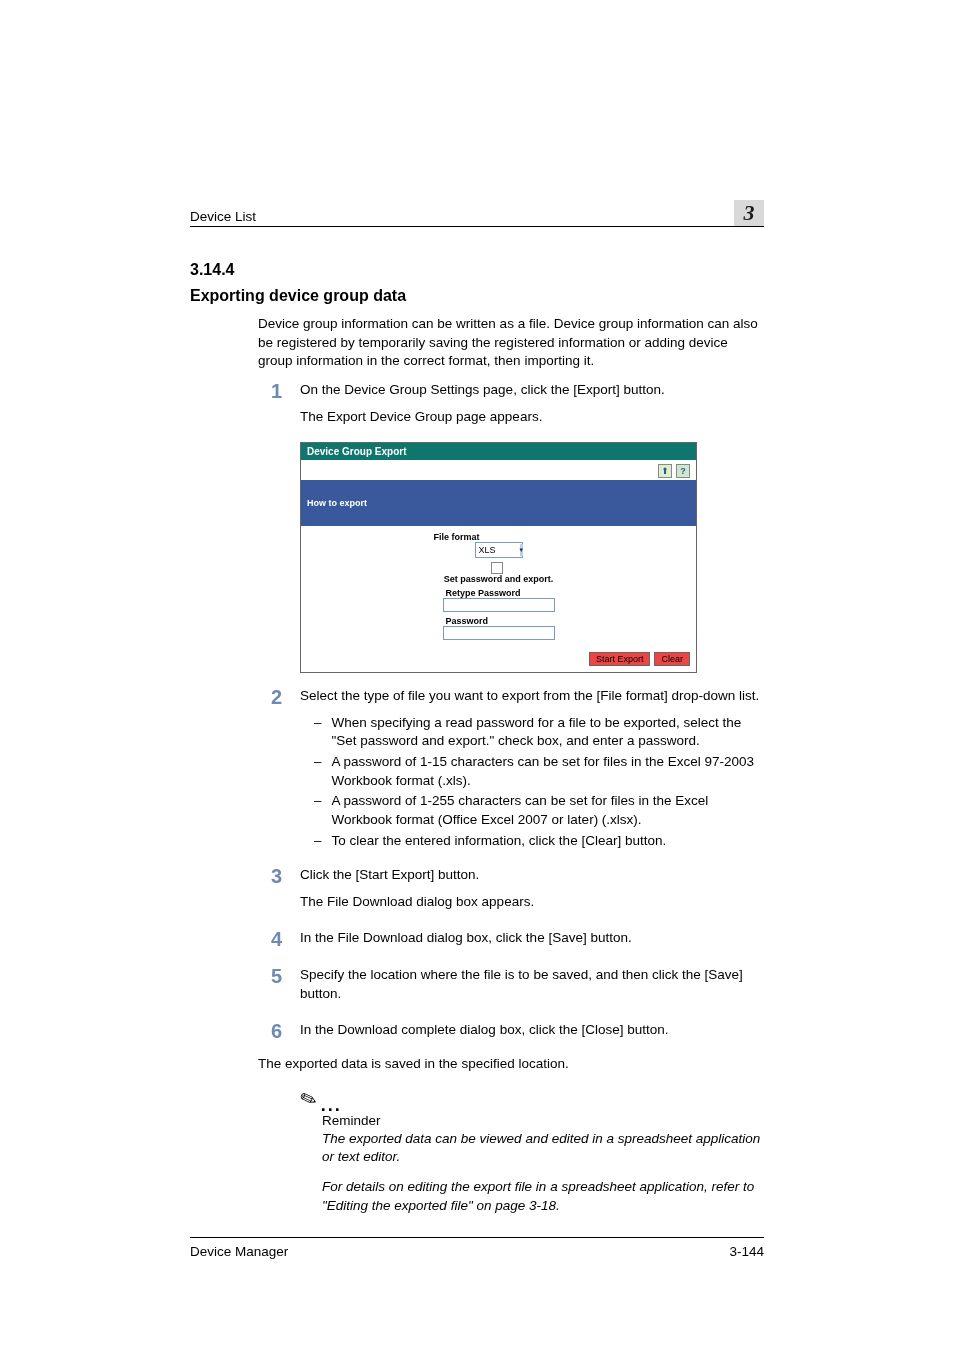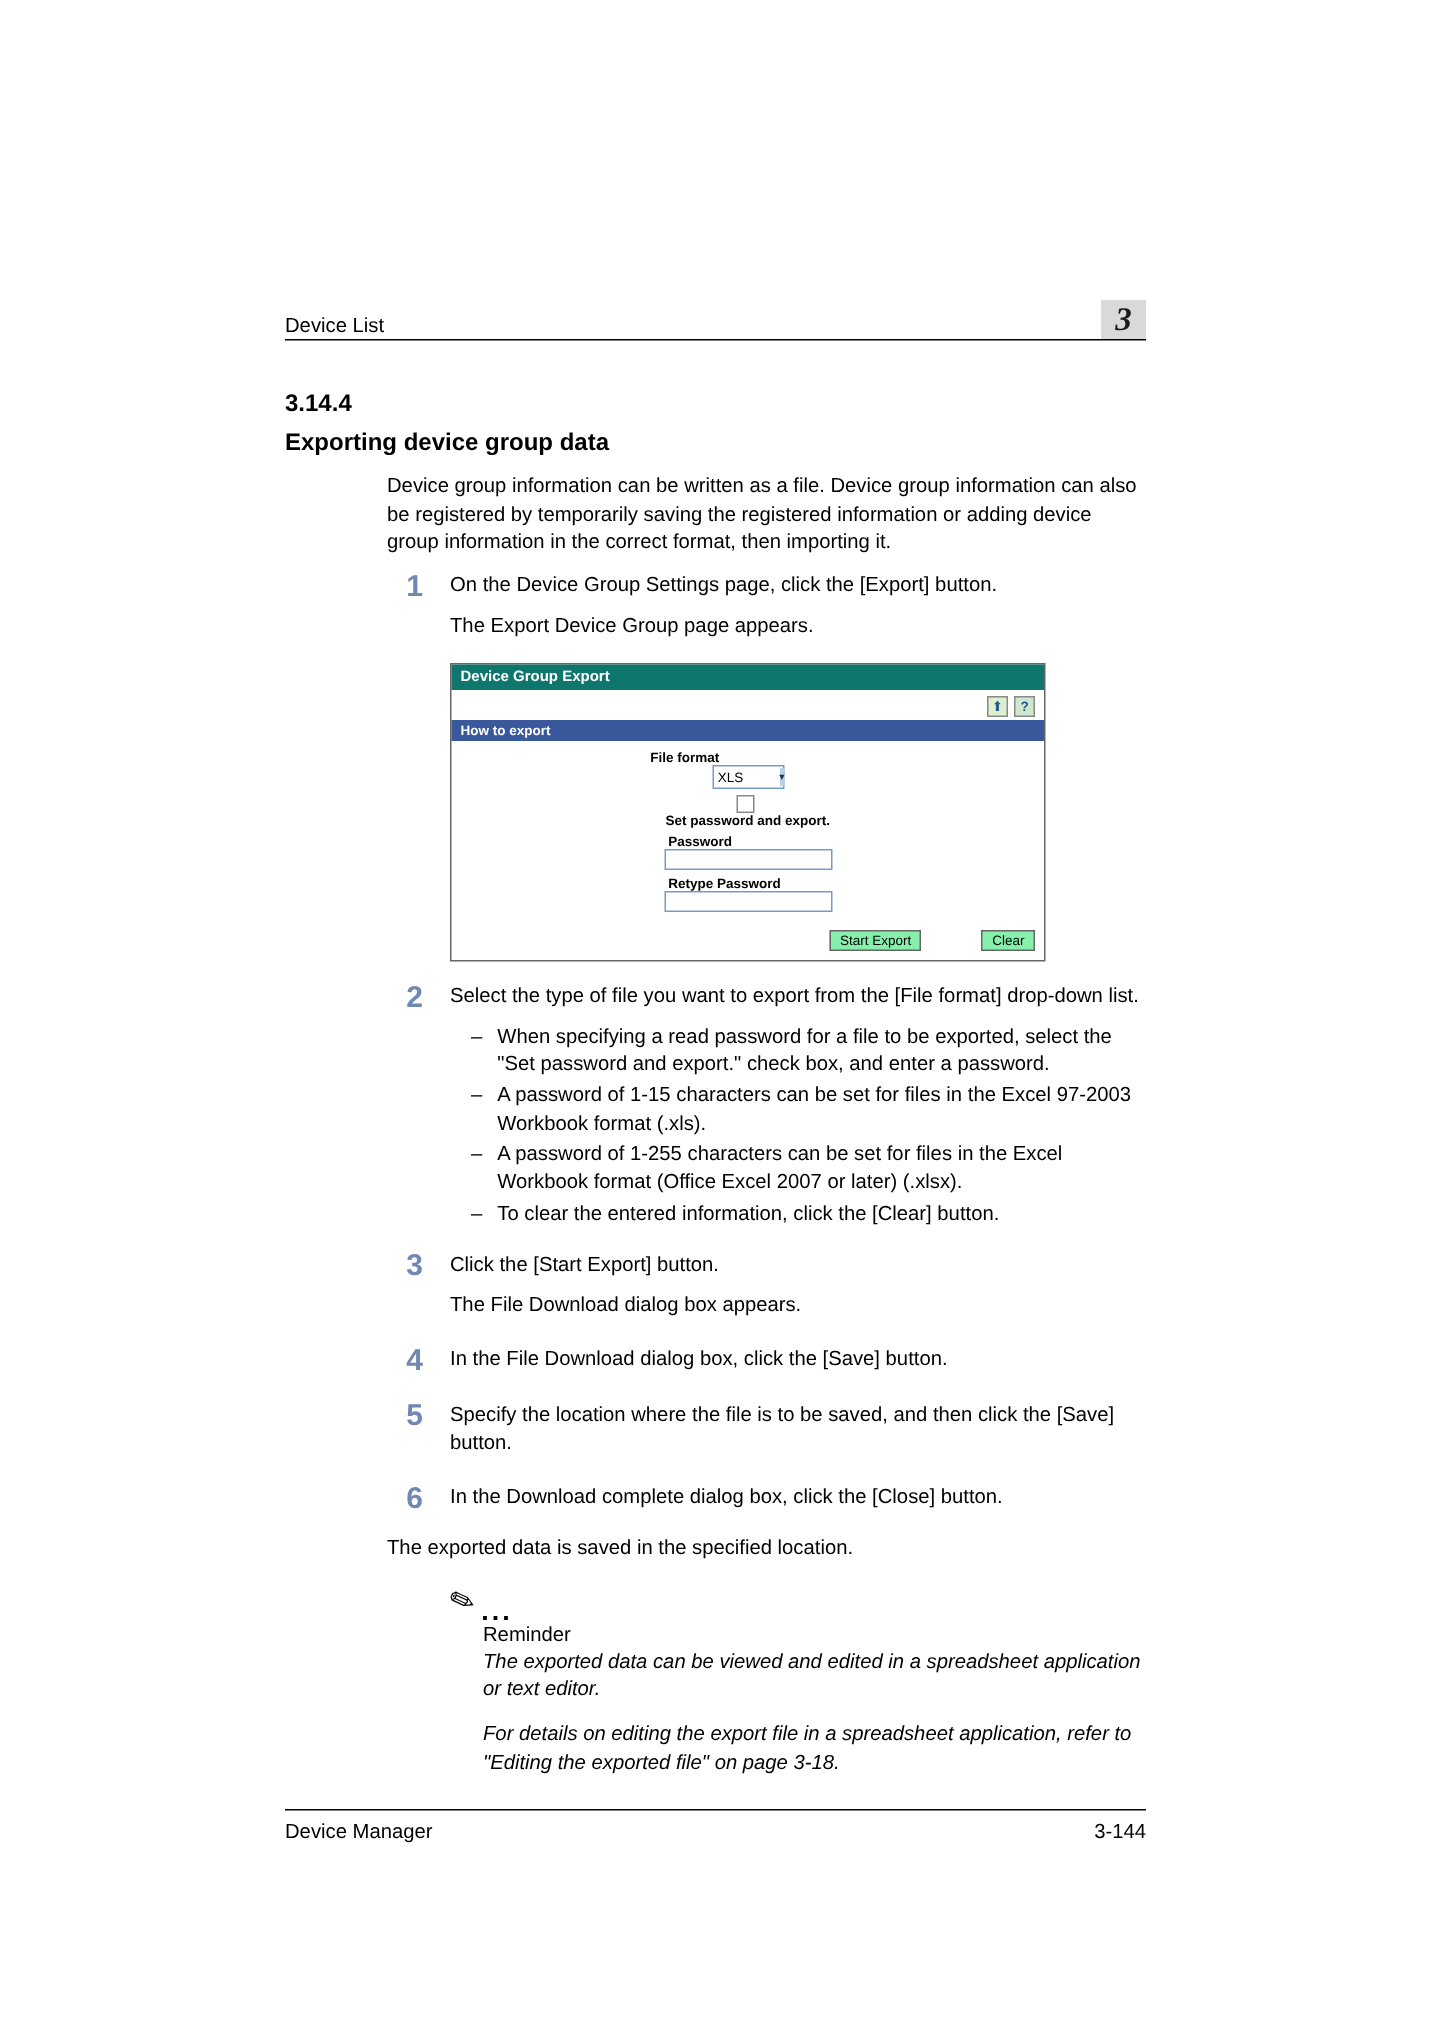--- a/index.html
+++ b/index.html
@@ -121,21 +121,21 @@
     justify-content: center;
     background: #ddefcf;
     color: #2a5a8a;
   }
   .ss-icon.help { background: #cfe7cf; color: #2a5a8a; font-weight: bold; }
   .ss-section-bar {
     background: #39599c;
     color: #fff;
     font-size: 9px;
     font-weight: bold;
-    padding: 2px 6px;
+    padding: 18px 6px;
   }
   .ss-body {
     padding: 4px 8px 6px 8px;
     font-size: 9px;
   }
   .ss-row {
     display: flex;
     align-items: center;
     padding: 2px 0;
     flex-direction: column;
@@ -187,22 +187,21 @@
   .ss-buttons {
     display: flex;
     justify-content: flex-end;
     gap: 4px;
     padding: 4px 6px 6px 6px;
   }
   .ss-btn {
     border: 1px solid #666;
     font-size: 9px;
     padding: 1px 6px;
-    background: #86efac;
-    margin-left: 36px;
+    background: #ef4444;
   }
   .closing {
     font-size: 13.5px;
     margin: 8px 0 16px 0;
   }
   .reminder-block {
     margin-left: 42px;
   }
   .reminder-icon-row {
     display: flex;
@@ -280,25 +279,25 @@
           <span class="ss-select">
             <span>XLS</span>
             <span class="arrow">▾</span>
           </span>
         </div>
         <div class="ss-row">
           <span class="ss-check"></span>
           <span style="font-weight:bold">Set password and export.</span>
         </div>
         <div class="ss-row">
+          <span class="ss-label-sub">Retype Password</span>
+          <span class="ss-input"></span>
+        </div>
+        <div class="ss-row">
           <span class="ss-label-sub">Password</span>
-          <span class="ss-input"></span>
-        </div>
-        <div class="ss-row">
-          <span class="ss-label-sub">Retype Password</span>
           <span class="ss-input"></span>
         </div>
       </div>
       <div class="ss-buttons">
         <span class="ss-btn">Start Export</span>
         <span class="ss-btn">Clear</span>
       </div>
     </div>
 
     <div class="step">

